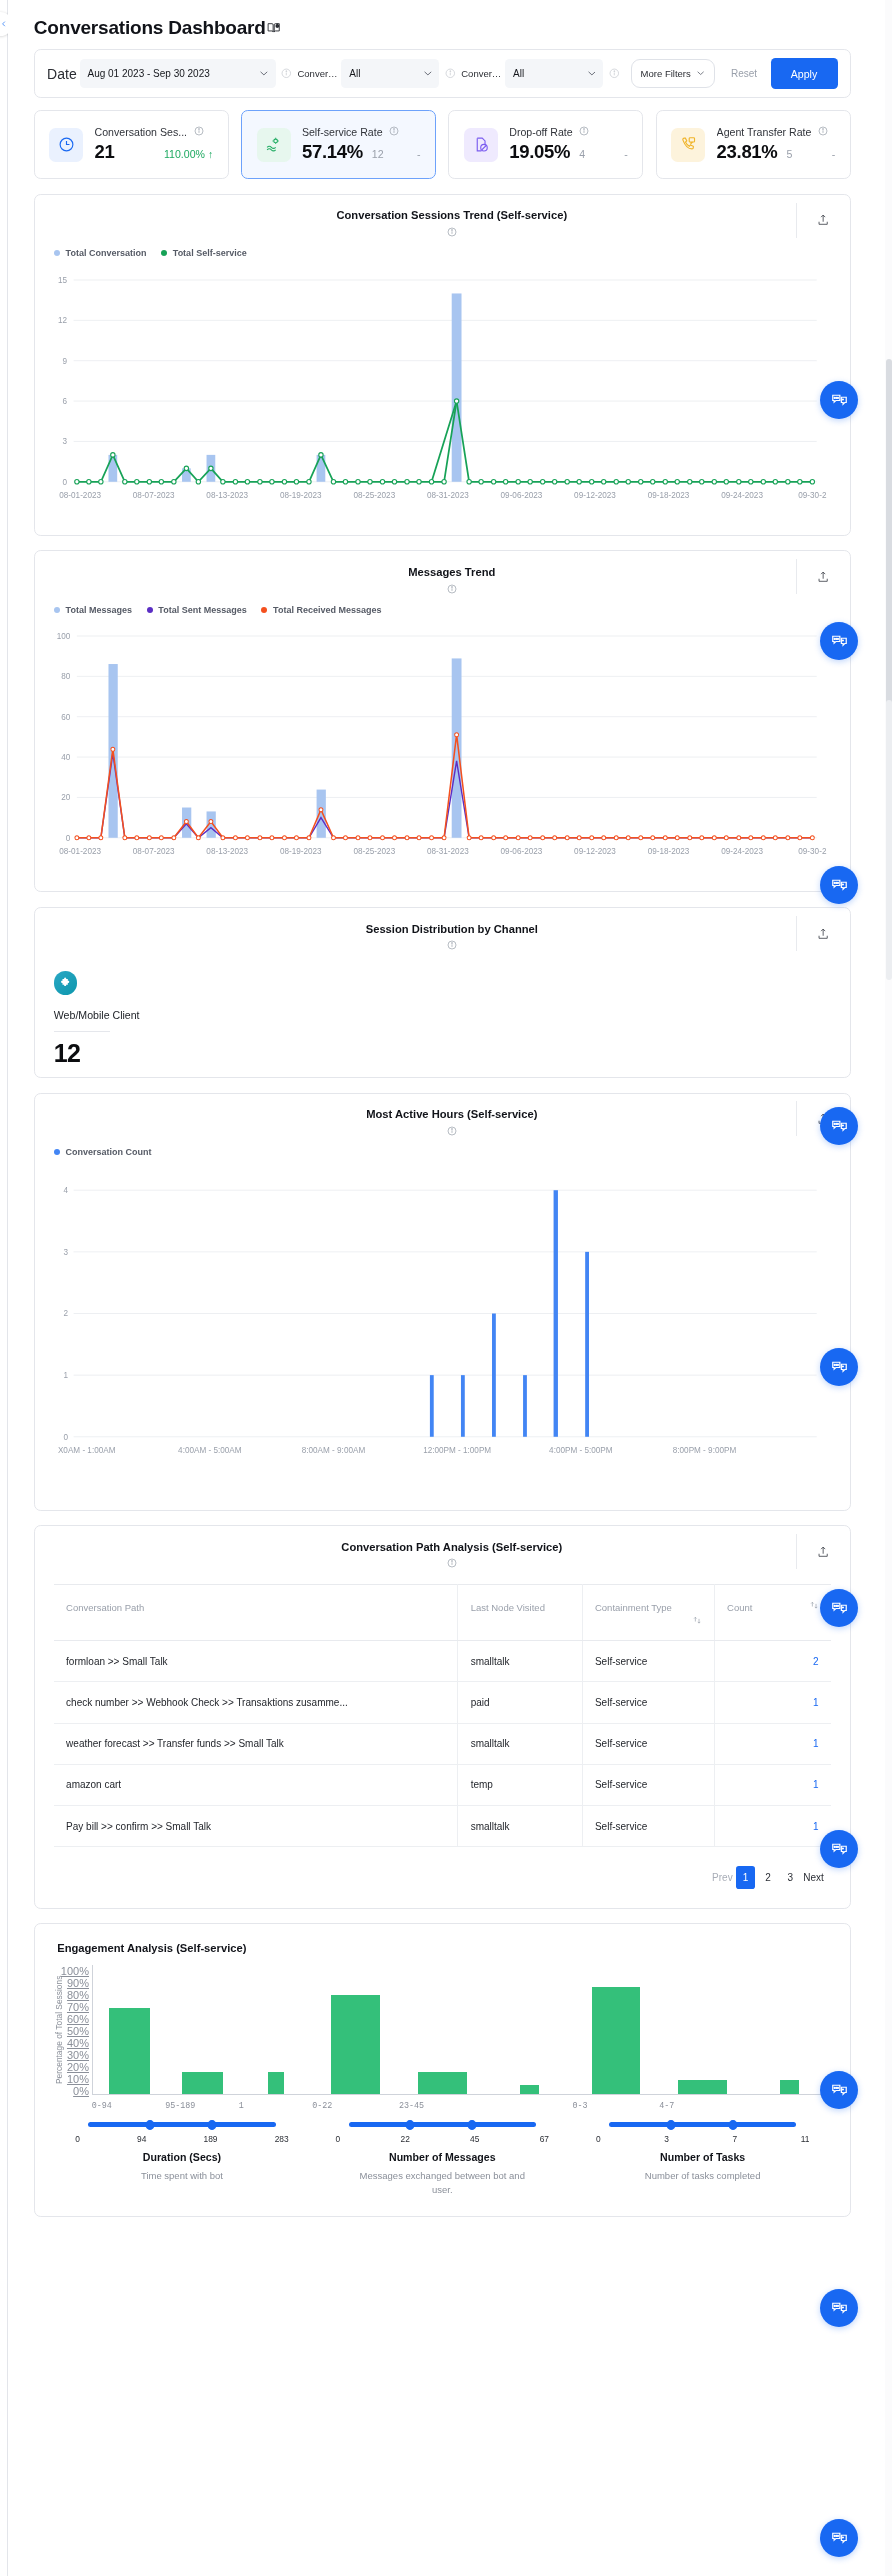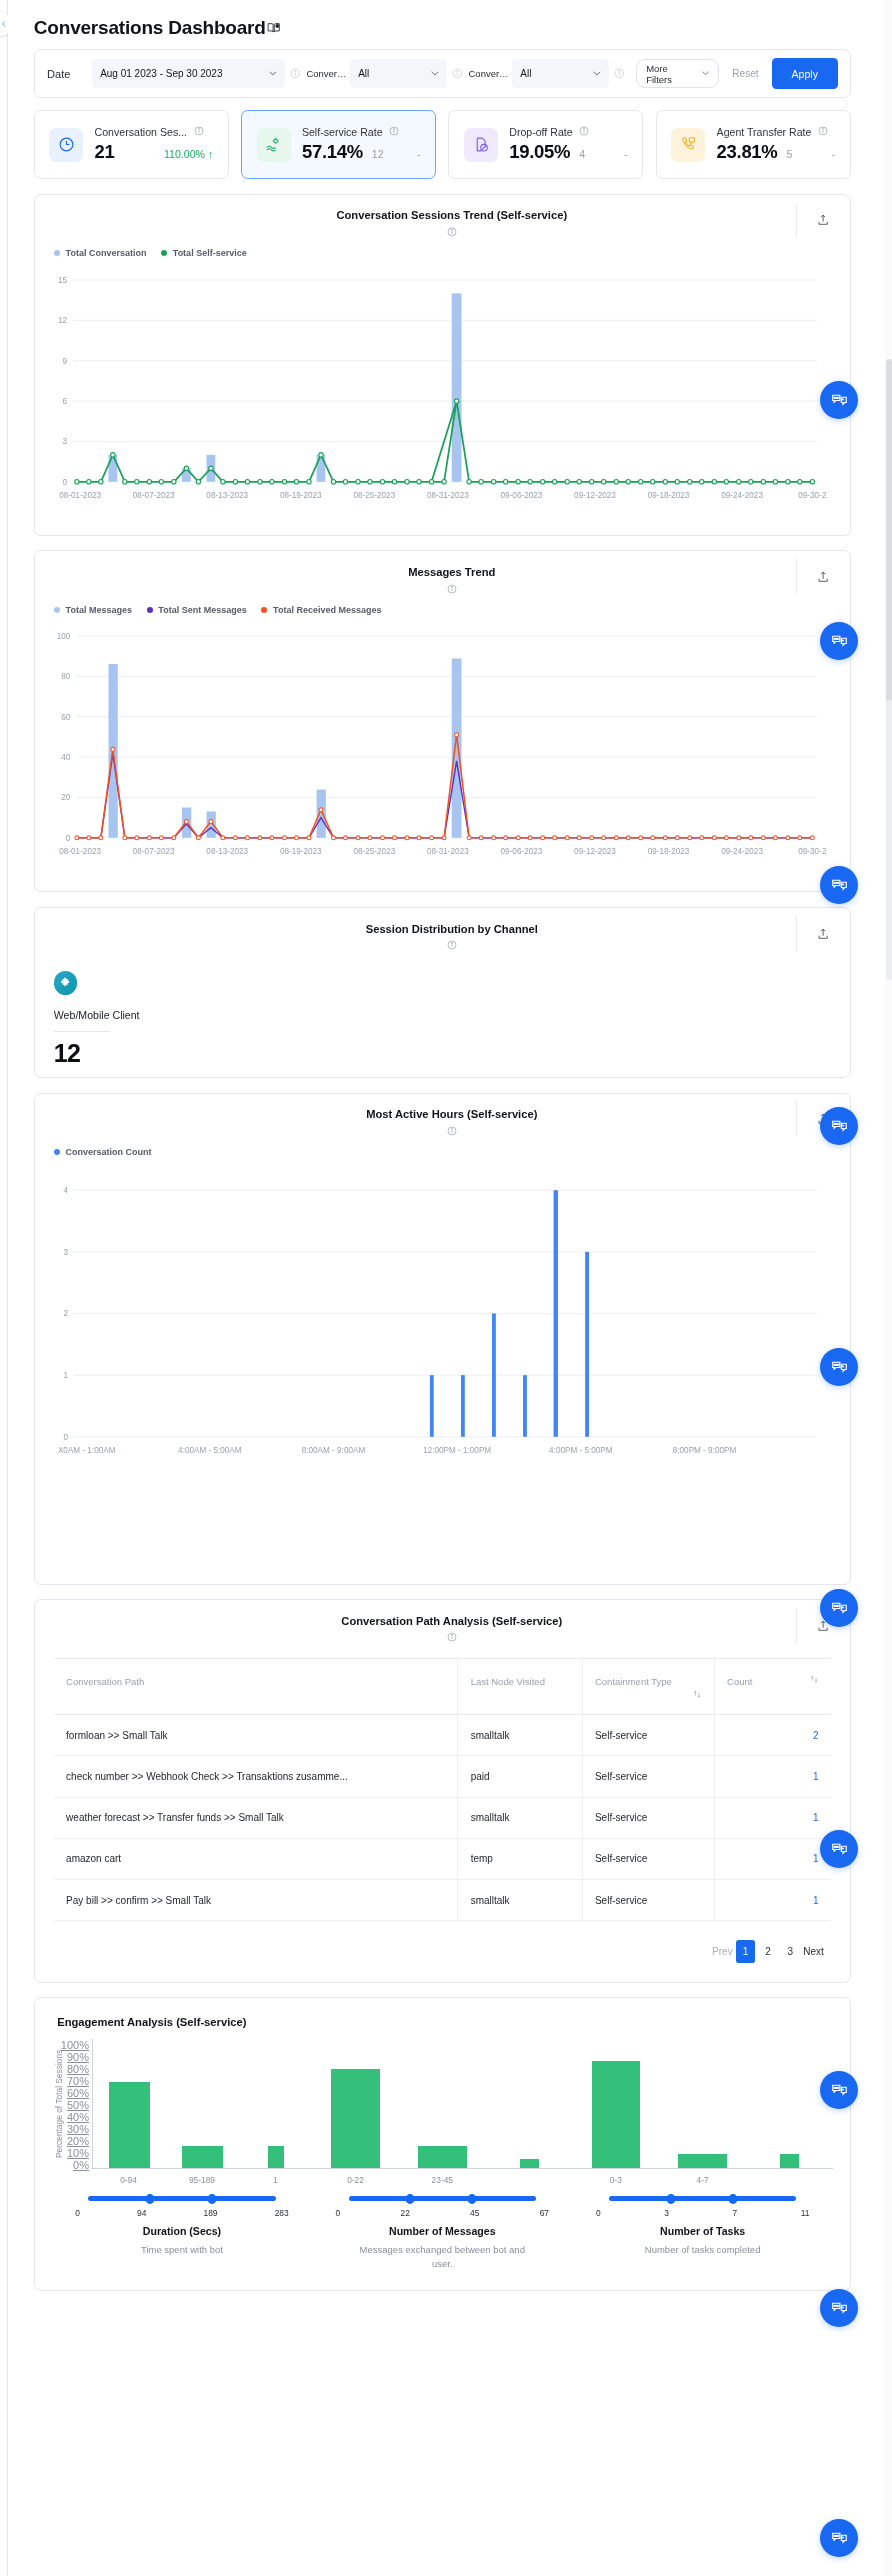--- a/index.html
+++ b/index.html
@@ -35,21 +35,21 @@
   }
   .page-title { font-size: 19px; font-weight: 700; letter-spacing: -0.2px; color: #111319; }
   .book-icon { display: inline-flex; }
 
   
   .filter-card {
     margin: 0 34px 0 26px;
     border: 0.6px solid #e4e6eb; border-radius: 6.7px; background: #fff;
     height: 49px; display: flex; align-items: center; padding: 0 12.3px;
   }
-  .flabel { font-size: 11px; color: #2b2d33; margin-right: 22px; white-space: nowrap; }
+  .flabel { font-size: 14px; color: #2b2d33; margin-right: 3px; white-space: nowrap; }
   .fselect {
     background: #f4f6f9; border-radius: 4.5px; height: 29px;
     display: flex; align-items: center; padding: 0 7.8px; gap: 5.6px;
     min-width: 0;
   }
   .fselect .val { font-size: 10px; color: #15171c; white-space: nowrap; }
   .fselect.dated { width: 196px; }
   .fselect.plain { width: 98px; justify-content: space-between; }
   .chev { flex: 0 0 auto; }
   .info-dot { margin: 0 5.6px; display: inline-flex; opacity: .55; }
@@ -163,21 +163,21 @@
   .eng-yticks { width: 26px; display: flex; flex-direction: column; justify-content: space-between;
                 align-items: flex-end; padding-right: 3.4px; font-size: 11px; color: #8a8f99; height: 130px; text-decoration: underline; }
   .eng-plot { flex: 1 1 auto; position: relative; height: 130px; border-left: 0.6px solid #cfd3da;
               border-bottom: 0.6px solid #cfd3da; display: flex; align-items: flex-end; }
   .eng-plot.noaxis { border-left: none; }
   .bars { display: flex; align-items: flex-end; width: 100%; height: 100%; }
   .bslot { flex: 1 1 0; display: flex; align-items: flex-end; justify-content: center; height: 100%; }
   .bar { background: #34c07a; width: 56%; }
   .bar.thin { width: 22%; }
   .xticks { display: flex; width: 100%; padding-top: 5.6px; }
-  .xtick { flex: 1 1 0; text-align: center; font-size: 8.4px; color: #8a8f99; }
+  .xtick { flex: 1 1 0; text-align: left; font-size: 8.4px; color: #8a8f99; font-family: Liberation Mono, monospace; }
   .slider-wrap { width: 72%; margin-top: 9px; position: relative; height: 9px; }
   .slider-track { position: absolute; left: 0; right: 0; top: 2.2px; height: 5px; border-radius: 2.8px; background: #1868f2; }
   .slider-knob { position: absolute; top: 0; width: 9px; height: 9.5px; border-radius: 50%; background: #1868f2;
                  border: 0.6px solid #1868f2; transform: translateX(-50%); }
   .slider-nums { display: flex; justify-content: space-between; width: 82%; margin-top: 4.5px;
                  font-size: 8.4px; color: #2b2e35; }
   .eng-name { font-size: 10.6px; font-weight: 700; color: #111319; margin-top: 7.8px; }
   .eng-desc { font-size: 9.5px; color: #8a8f99; margin-top: 5.6px; text-align: center; max-width: 168px; line-height: 1.5; }
 
   
@@ -708,21 +708,21 @@
         <svg width="12.3" height="12.3" viewBox="0 0 24 24" fill="#ffffff">
           <path d="M10 2.5 a2.2 2.2 0 0 1 4 0 v1.6 h3.2 v3.4 h1.6 a2.2 2.2 0 0 1 0 4 h-1.6 v3.4 H14 v1.6 a2.2 2.2 0 0 1 -4 0 v-1.6 H6.8 v-3.4 H5.2 a2.2 2.2 0 0 1 0 -4 h1.6 V4.1 H10 z"></path>
         </svg>
       </div>
       <div class="channel-name">Web/Mobile Client</div>
       <div class="channel-rule"></div>
       <div class="channel-val">12</div>
     </div>
   </div>
 
-  <div class="card" style="height:492px">
+  <div class="card" style="height:418px">
     <div class="card-head">
       <span class="card-title">Most Active Hours (Self-service)</span>
       <span>
         <svg width="10" height="10" viewBox="0 0 20 20" fill="none" stroke="#9aa0ab" stroke-width="1.4">
           <circle cx="10" cy="10" r="8"></circle>
             <path d="M10 8.6 v5.2"></path>
             <circle cx="10" cy="6" r=".9" fill="#9aa0ab"></circle>
         </svg>
       </span>
     </div>

